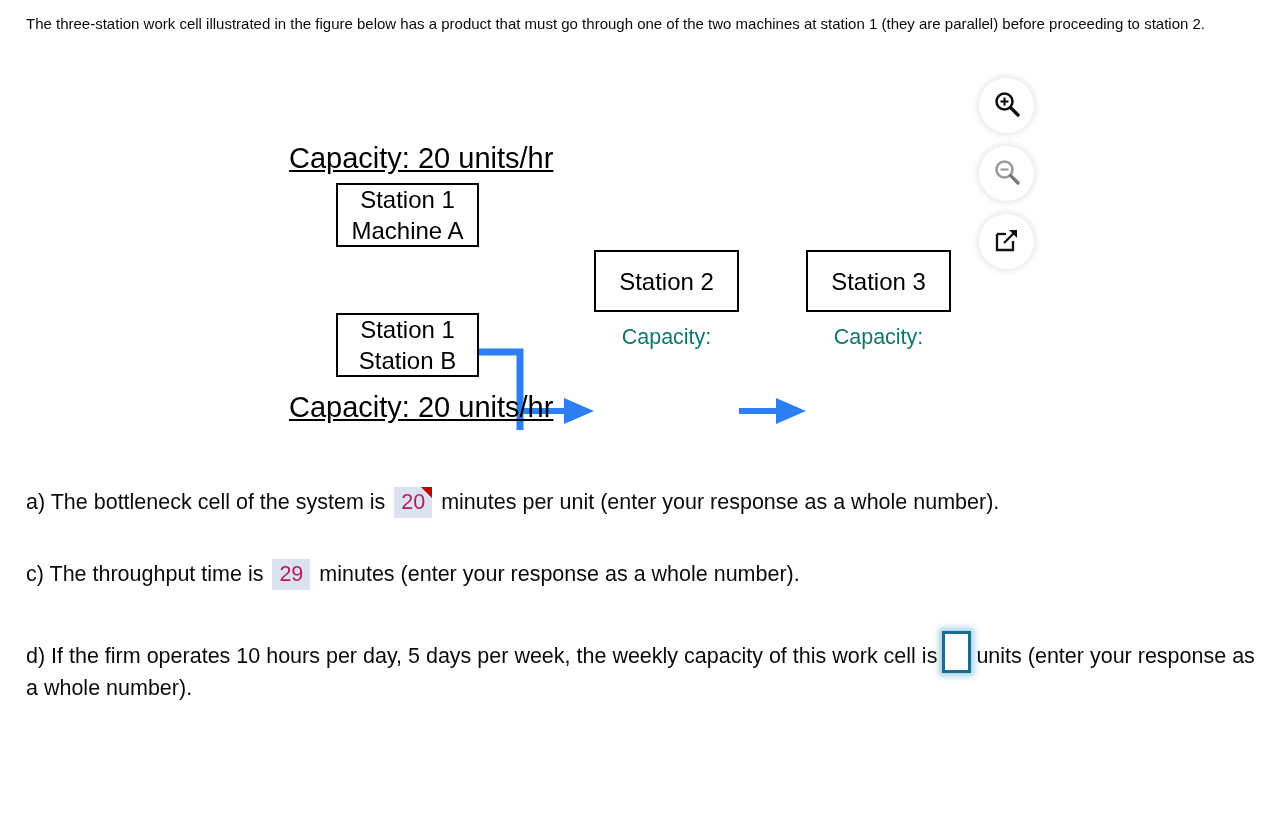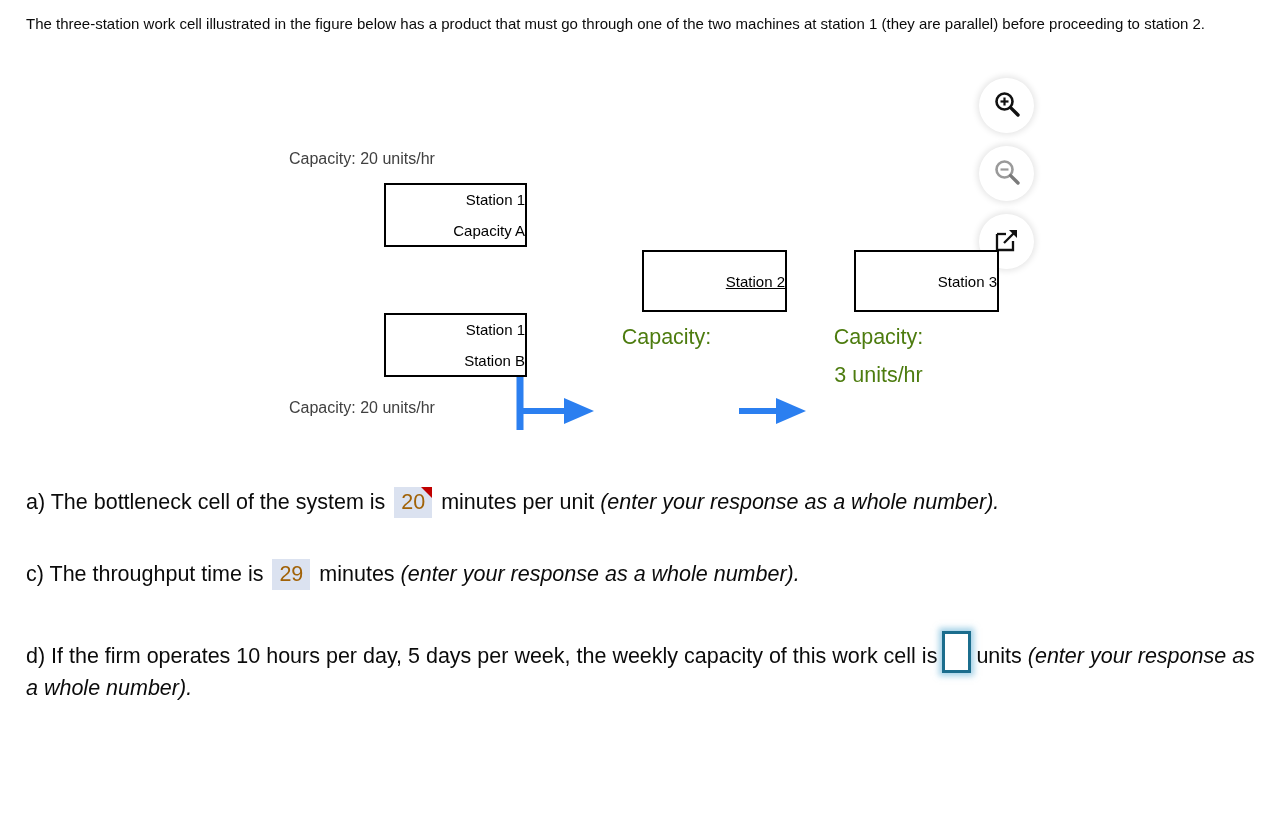--- a/index.html
+++ b/index.html
@@ -56,70 +56,70 @@
     width: 1000px;
     height: 300px;
   }
   .dbox {
     position: absolute;
     border: 2.5px solid #000000;
     background: #ffffff;
     box-sizing: border-box;
     display: flex;
     flex-direction: column;
-    align-items: flex-end;
+    align-items: center;
     justify-content: center;
-    font-size: 15px;
-    line-height: 31px;
-    color: #000000;
-    margin-left: 48px;
+    font-size: 24px;
+    line-height: 31px;
+    color: #000000;
   }
   .cap-label {
     position: absolute;
-    font-size: 16px;
+    font-size: 29px;
     line-height: 31px;
     white-space: nowrap;
-    color: #404040;
+    color: #000000;
+    text-decoration: underline;
   }
   .cap-center {
     position: absolute;
     font-size: 21.5px;
     line-height: 38px;
     text-align: center;
-    color: #4d7c0f;
+    color: #0f766e;
   }
   .connector { position: absolute; left: 0; top: 0; }
 
   
   .answers {
     position: absolute;
     left: 26px;
     top: 487px;
     width: 1230px;
     font-size: 21.5px;
     color: #0b0b0b;
   }
   .ans-line {
     line-height: 31px;
     margin-bottom: 41px;
     white-space: normal;
   }
   .ans-line:last-child { margin-bottom: 5px; }
-  .ital { font-style: italic; }
+  .ital { }
 
   
   .field-filled {
     display: inline-block;
     position: relative;
     background: #dbe2f0;
     padding: 1px 7px 2px 7px;
     margin: 0 3px;
     vertical-align: baseline;
     line-height: 28px;
-    color: #a16207;
+    color: #be185d;
   }
   .field-filled .flag {
     position: absolute;
     top: 0;
     right: 0;
     width: 0;
     height: 0;
     border-left: 11px solid transparent;
     border-top: 11px solid #c00000;
   }
@@ -196,43 +196,42 @@
     <polygon points="564,268 594,281 564,294" fill="#2b7ff0"></polygon>
 
     <line x1="739" y1="281" x2="782" y2="281" stroke="#2b7ff0" stroke-width="6"></line>
     <polygon points="776,268 806,281 776,294" fill="#2b7ff0"></polygon>
   </svg>
 
   <div class="cap-label" style="left:289px; top:13px;">Capacity: 20 units/hr</div>
 
   <div class="dbox" style="left:336px; top:53px; width:143px; height:64px;">
     <span>Station 1</span>
-    <span>Capacity A</span>
+    <span>Machine A</span>
   </div>
 
   <div class="dbox" style="left:336px; top:183px; width:143px; height:64px;">
     <span>Station 1</span>
     <span>Station B</span>
   </div>
 
   <div class="cap-label" style="left:289px; top:262px;">Capacity: 20 units/hr</div>
 
-  <div class="dbox" style="left:594px; top:120px; width:145px; height:62px;text-decoration:underline;">
+  <div class="dbox" style="left:594px; top:120px; width:145px; height:62px;">
     <span>Station 2</span>
   </div>
   <div class="cap-center" style="left:594px; top:188px; width:145px;">
     <div>Capacity:</div>
   </div>
 
   <div class="dbox" style="left:806px; top:120px; width:145px; height:62px;">
     <span>Station 3</span>
   </div>
   <div class="cap-center" style="left:806px; top:188px; width:145px;">
     <div>Capacity:</div>
-    <div>3 units/hr</div>
   </div>
 </div>
 
 <div class="answers">
 
   <div class="ans-line">
     <span>a) The bottleneck cell of the system is</span>
     <span class="field-filled"><span>20</span><span class="flag"></span></span>
     <span>minutes per unit</span>
     <span class="ital">(enter your response as a whole number).</span>

